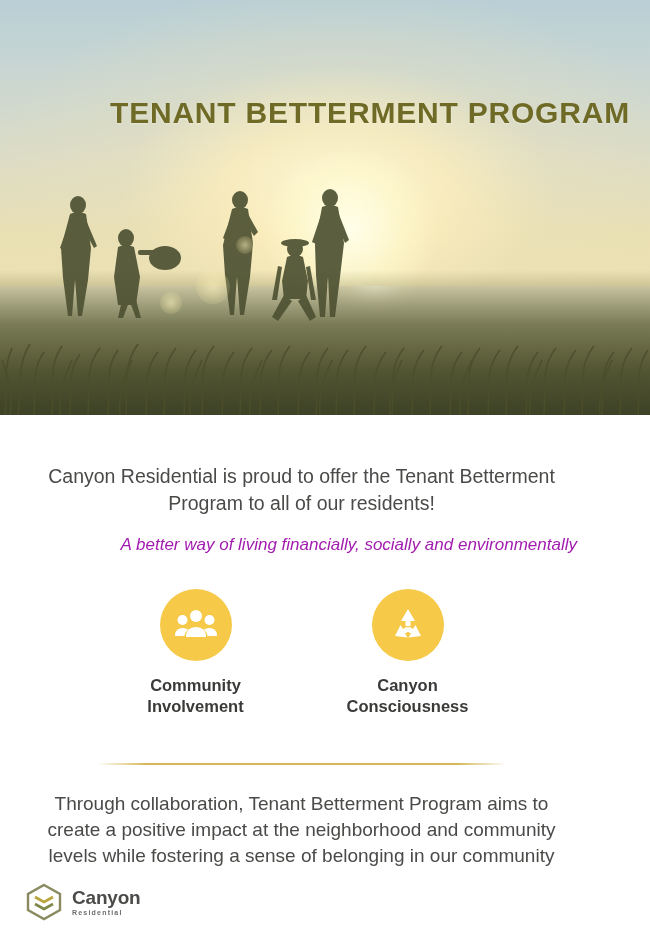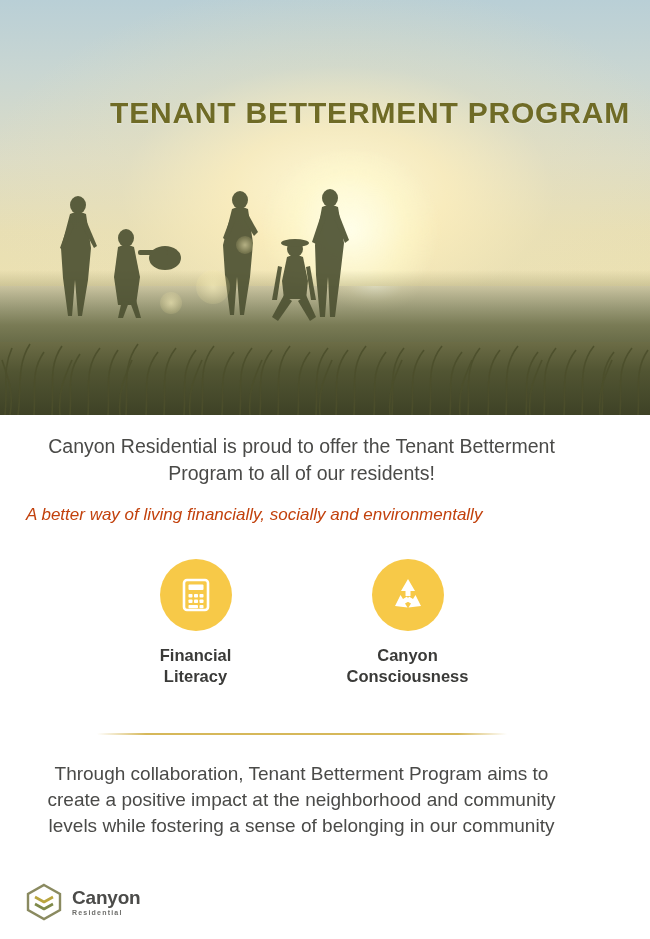--- a/index.html
+++ b/index.html
@@ -91,35 +91,35 @@
     letter-spacing: 0.8px;
     color: #6f6b26;
     text-shadow: 0 1px 2px rgba(255,255,255,0.35);
     padding-left: 45px;
   }
 
   
   .content {
     position: relative;
     width: 603px;
-    padding-top: 2px;
+    padding-top: 32px;
   }
   .intro {
     margin: 16px 26px 0 26px;
     text-align: center;
     font-size: 19.5px;
     line-height: 27px;
     color: #4a4a48;
   }
   .tagline {
     margin: 18px 26px 0 26px;
-    text-align: left;
+    text-align: right;
     font-size: 17px;
     font-style: italic;
-    color: #c2410c;
+    color: #a21caf;
   }
 
   .icons-row {
     display: flex;
     justify-content: center;
     gap: 62px;
     margin-top: 34px;
   }
   .icon-col {
     width: 150px;
@@ -288,41 +288,37 @@
     <div class="hero-title">TENANT BETTERMENT PROGRAM</div>
   </div>
 
   <div class="content">
 
     <div class="intro">Canyon Residential is proud to offer the Tenant Betterment Program to all of our residents!</div>
     <div class="tagline">A better way of living financially, socially and environmentally</div>
 
     <div class="icons-row">
 
+
       <div class="icon-col">
         <div class="circle">
-          <svg width="40" height="40" viewBox="0 0 40 40">
-            <rect x="8" y="5" width="24" height="30" rx="3" fill="none" stroke="#ffffff" stroke-width="2.6"></rect>
-            <rect x="12.5" y="9.5" width="15" height="5.5" rx="1" fill="#ffffff"></rect>
+          <svg width="42" height="40" viewBox="0 0 42 40">
             <g fill="#ffffff">
-              <rect x="12.5" y="19" width="4" height="3.6" rx="0.8"></rect>
-              <rect x="18" y="19" width="4" height="3.6" rx="0.8"></rect>
-              <rect x="23.5" y="19" width="4" height="3.6" rx="0.8"></rect>
-              <rect x="12.5" y="24.5" width="4" height="3.6" rx="0.8"></rect>
-              <rect x="18" y="24.5" width="4" height="3.6" rx="0.8"></rect>
-              <rect x="23.5" y="24.5" width="4" height="3.6" rx="0.8"></rect>
-              <rect x="12.5" y="30" width="9.5" height="3.2" rx="0.8"></rect>
-              <rect x="23.5" y="30" width="4" height="3.2" rx="0.8"></rect>
+              <circle cx="21" cy="11" r="6"></circle>
+              <path d="M11 32 q0 -10 10 -10 q10 0 10 10 z"></path>
+              <circle cx="7.5" cy="15" r="5"></circle>
+              <path d="M0 31 q0 -8 8 -8 q3 0 5 1.5 q-3 3 -3.6 6.5 z"></path>
+              <circle cx="34.5" cy="15" r="5"></circle>
+              <path d="M42 31 q0 -8 -8 -8 q-3 0 -5 1.5 q3 3 3.6 6.5 z"></path>
             </g>
           </svg>
         </div>
-        <div class="icon-label" style="white-space: pre-line;">Financial
-Literacy</div>
+        <div class="icon-label" style="white-space: pre-line;">Community
+Involvement</div>
       </div>
-
 
       <div class="icon-col">
         <div class="circle">
           <svg width="40" height="40" viewBox="0 0 40 40">
             <g fill="#ffffff">
               <path d="M20 4 L27 16 L22.5 16 L22.5 21 L17.5 21 L17.5 16 L13 16 Z"></path>
               <path d="M7 31 L12.5 20 L15 24 L19 21.5 L21.5 26 L17 28.5 L19.5 32.5 Z"></path>
               <path d="M33 31 L20.5 32.5 L23 28.5 L18.5 26 L21 21.5 L25 24 L27.5 20 Z"></path>
             </g>
             <g fill="#f7c948">

